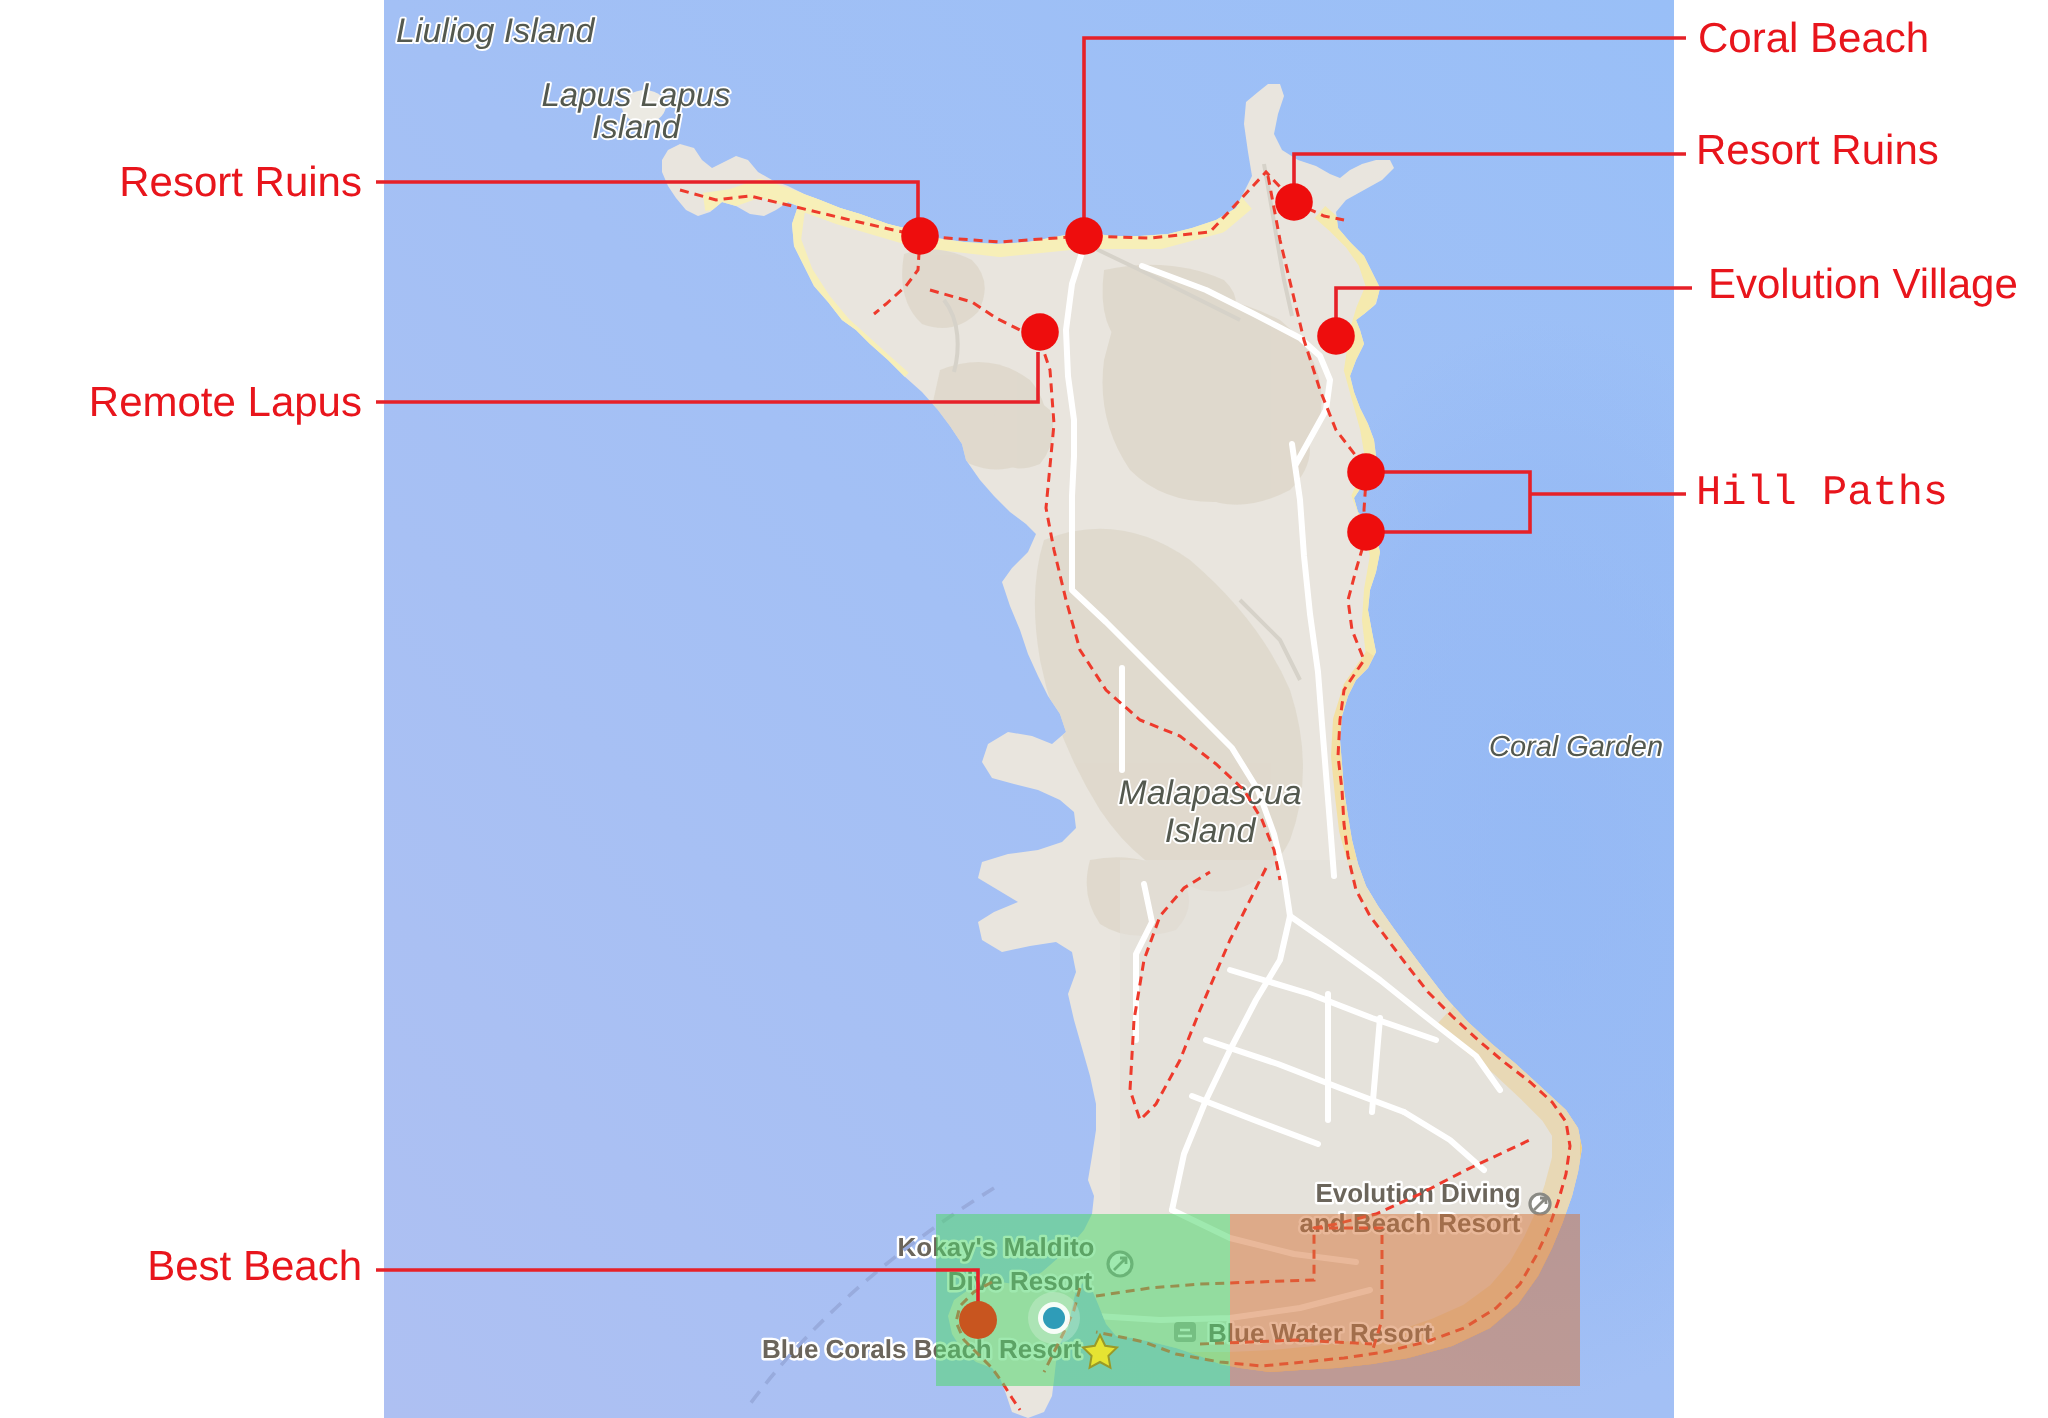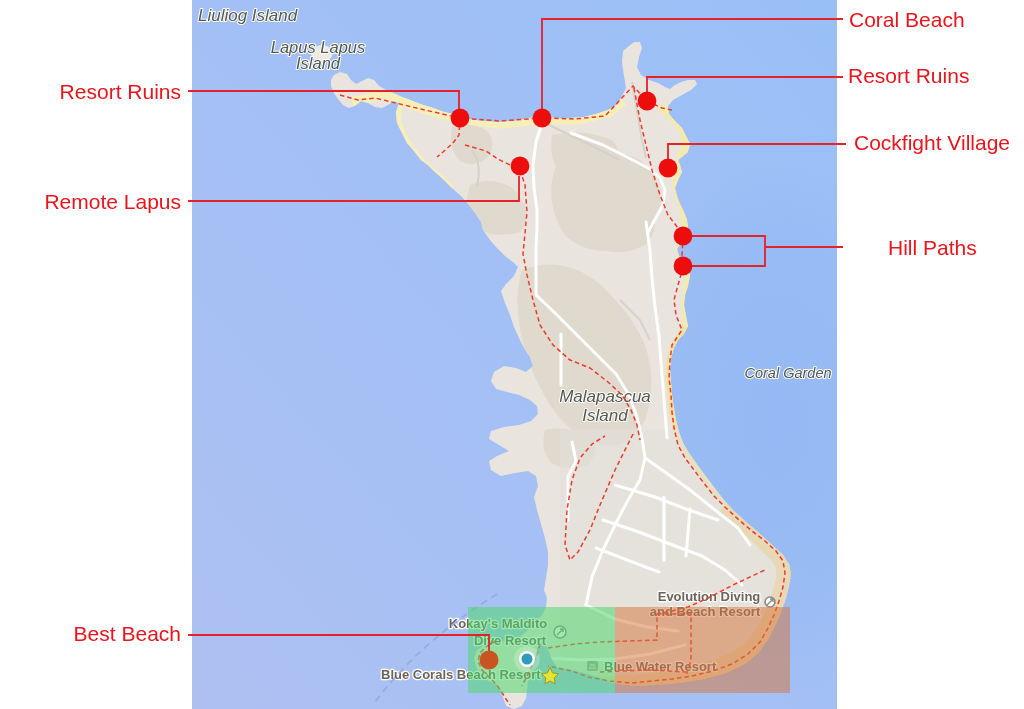--- a/index.html
+++ b/index.html
@@ -188,14 +188,14 @@
   <circle cx="527" cy="659" r="5.5" fill="#2f9cb8"></circle>
   <path d="M550,667.5 L552.6,672.9 L558.5,673.7 L554.2,677.9 L555.2,683.8 L550,681 L544.8,683.8 L545.8,677.9 L541.5,673.7 L547.4,672.9 Z" fill="#e6e432" stroke="#9a9a28" stroke-width="1"></path>
 
 </svg>
 
 <div class="lbl r" style="right:843px;top:79px;">Resort Ruins</div>
 <div class="lbl r" style="right:843px;top:189px;">Remote Lapus</div>
 <div class="lbl r" style="right:843px;top:621px;margin-left:42px;">Best Beach</div>
 <div class="lbl" style="left:849px;top:7px;">Coral Beach</div>
 <div class="lbl" style="left:848px;top:63px;">Resort Ruins</div>
-<div class="lbl" style="left:854px;top:130px;">Cockfight Village</div>
-<div class="lbl" style="left:888px;top:235px;">Hill Paths</div>
+<div class="lbl" style="left:854px;top:130px;">Evolution Village</div>
+<div class="lbl" style="left:848px;top:235px;font-family:Liberation Mono, monospace;">Hill Paths</div>
 
 </body></html>

